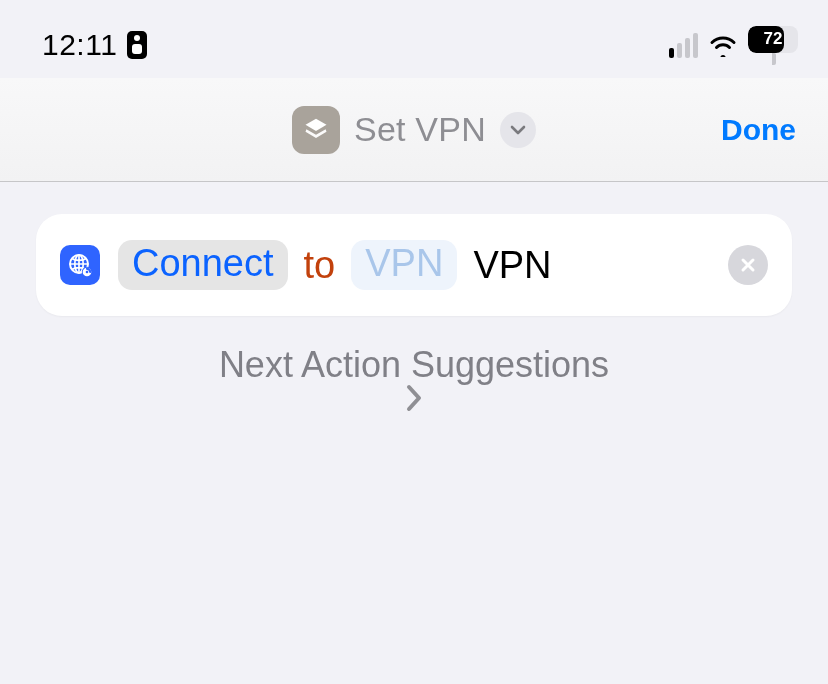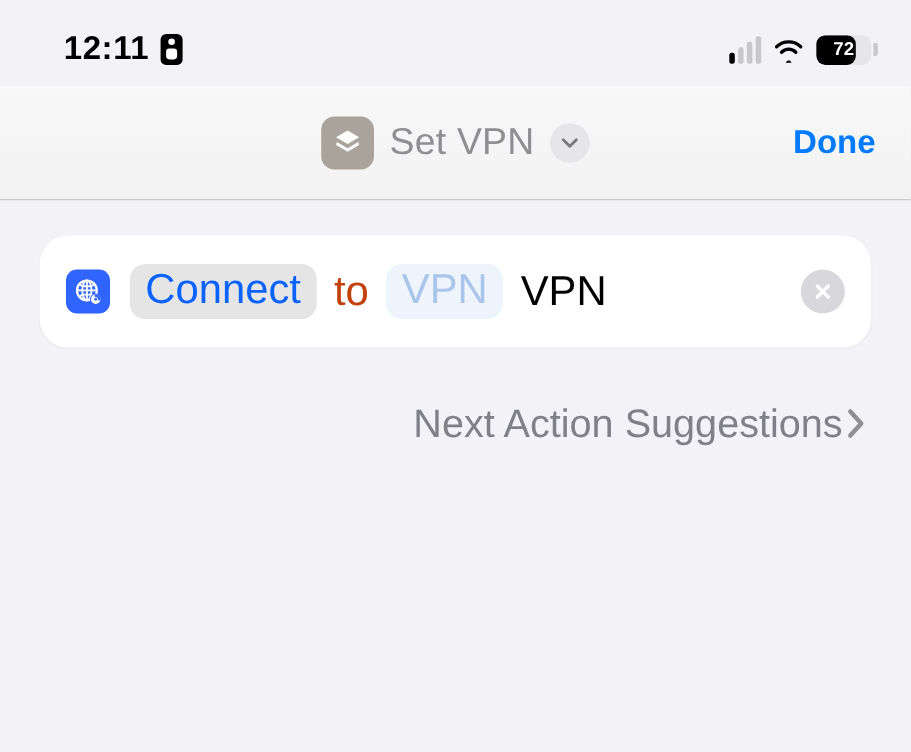--- a/index.html
+++ b/index.html
@@ -1,31 +1,31 @@
 <!DOCTYPE html>
 <html><head>
   <meta charset="utf-8">
   <style>
     * { margin: 0; padding: 0; box-sizing: border-box; }
     html, body { width: 828px; height: 684px; font-family: -apple-system, "SF Pro Text", "SF Pro Display", "Helvetica Neue", Arial, sans-serif; background: #f2f2f7; color: #000; }
     .statusbar { display:flex; align-items:center; justify-content:space-between; padding: 18px 30px 6px 42px; height:78px; }
     .statusbar-left { display:flex; align-items:center; gap:10px; }
-    .time { font-size:30px; font-weight:700; letter-spacing:0.5px;margin-left:16px; }
+    .time { font-size:30px; font-weight:400; letter-spacing:0.5px; }
     .face-icon { width:20px; height:28px; background:#000; border-radius:5px; position:relative; display:flex; align-items:center; justify-content:center; }
     .face-icon::before { content:""; position:absolute; top:4px; left:50%; transform:translateX(-50%); width:6px; height:6px; background:#fff; border-radius:50%; }
     .face-icon::after { content:""; position:absolute; bottom:5px; left:50%; transform:translateX(-50%); width:10px; height:10px; background:#fff; border-radius:3px; }
     .statusbar-right { display:flex; align-items:center; gap:10px; }
     .signal { display:flex; align-items:flex-end; gap:3px; }
     .signal .bar { width:5px; border-radius:2px; background:#c7c7cc; }
     .signal .bar.b1 { height:10px; background:#000; }
     .signal .bar.b2 { height:15px; }
     .signal .bar.b3 { height:20px; }
     .signal .bar.b4 { height:25px; }
     .wifi { width:30px; height:24px; display:flex; align-items:flex-end; justify-content:center; }
-    .battery { display:flex; align-items:center; }
+    .battery { display:flex; align-items:center;flex-direction:column; }
     .battery-body { width:50px; height:27px; border-radius:8px; background:#e5e5ea; position:relative; overflow:hidden; }
     .battery-fill { position:absolute; top:0; left:0; bottom:0; width:72%; background:#000; border-radius:8px; display:flex; align-items:center; justify-content:center; }
     .battery-pct { position:absolute; top:0; left:0; right:0; bottom:0; display:flex; align-items:center; justify-content:center; font-size:17px; font-weight:600; color:#fff; }
     .battery-tip { width:4px; height:12px; background:#c7c7cc; border-radius:0 2px 2px 0; margin-left:2px; }
 
     .navbar { height:104px; display:flex; align-items:center; justify-content:center; position:relative; border-bottom:1px solid #c6c6c8; background:linear-gradient(#f8f8f9, #f2f2f3); }
     .nav-center { display:flex; align-items:center; gap:14px;justify-content:flex-end; }
     .shortcut-icon { width:48px; height:48px; background:#a9a39b; border-radius:12px; display:flex; align-items:center; justify-content:center; }
     .nav-title { font-size:34px; font-weight:400; color:#8e8e93; letter-spacing:0.2px; }
     .chevron-circle { width:36px; height:36px; border-radius:50%; background:#e5e5ea; display:flex; align-items:center; justify-content:center; }
@@ -37,21 +37,21 @@
     .action-text { display:flex; align-items:center; gap:16px; font-size:38px; font-weight:400; flex:1; }
     .pill { border-radius:14px; padding:2px 14px 5px 14px; display:inline-flex; align-items:center; }
     .pill-connect { background:#e5e5e5; }
     .pill-connect span { color:#0b63ff; font-size:38px; font-weight:400; }
     .word-to { color:#c2410c; font-size:38px; font-weight:400; }
     .pill-vpn { background:#eef4fc; }
     .pill-vpn span { color:#a9c6ea; font-size:38px; font-weight:400; }
     .word-vpn2 { color:#000; font-size:38px; font-weight:500; }
     .remove-circle { width:40px; height:40px; border-radius:50%; background:#d7d7dc; display:flex; align-items:center; justify-content:center; flex-shrink:0; cursor:pointer; }
 
-    .suggestion-row { margin-top:48px; display:flex; align-items:center; justify-content:flex-end; padding:0 2px; cursor:pointer; }
+    .suggestion-row { margin-top:28px; display:flex; align-items:center; justify-content:flex-end; padding:0 2px; cursor:pointer;flex-direction:column; }
     .suggestion-label { font-size:36px; font-weight:400; color:#808087; }
     .chevron-right { width:24px; height:24px; display:flex; align-items:center; justify-content:center; }
   </style>
 </head>
 <body>
 
 <div class="statusbar">
   <div class="statusbar-left">
     <span class="time">12:11</span>
     <span class="face-icon"></span>

